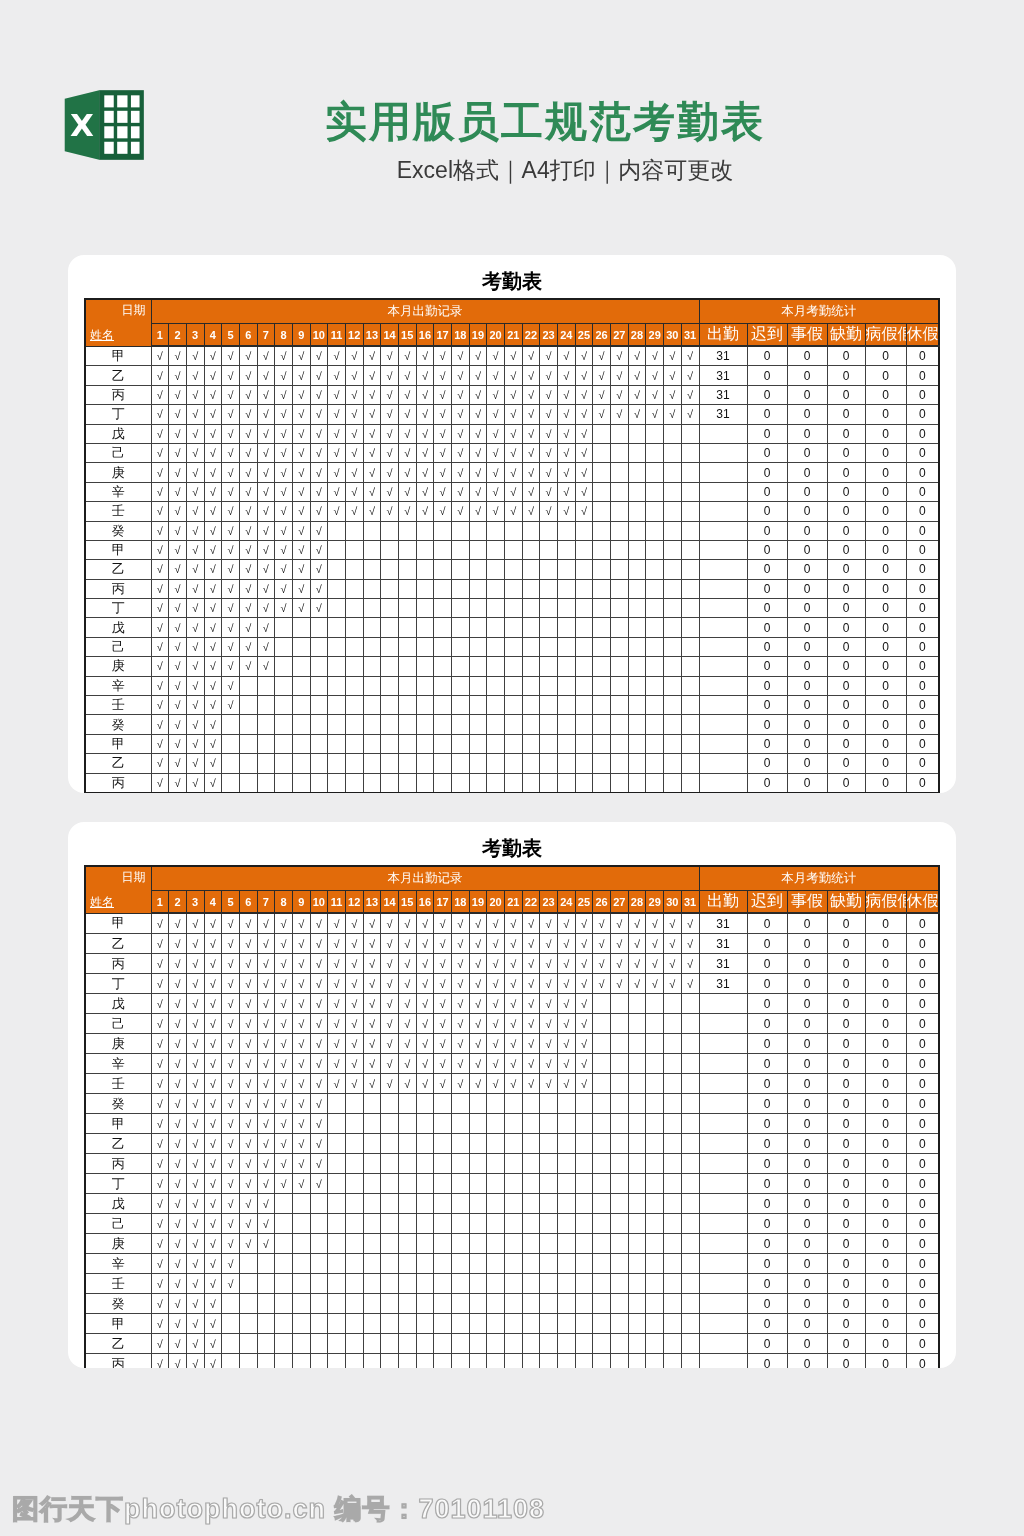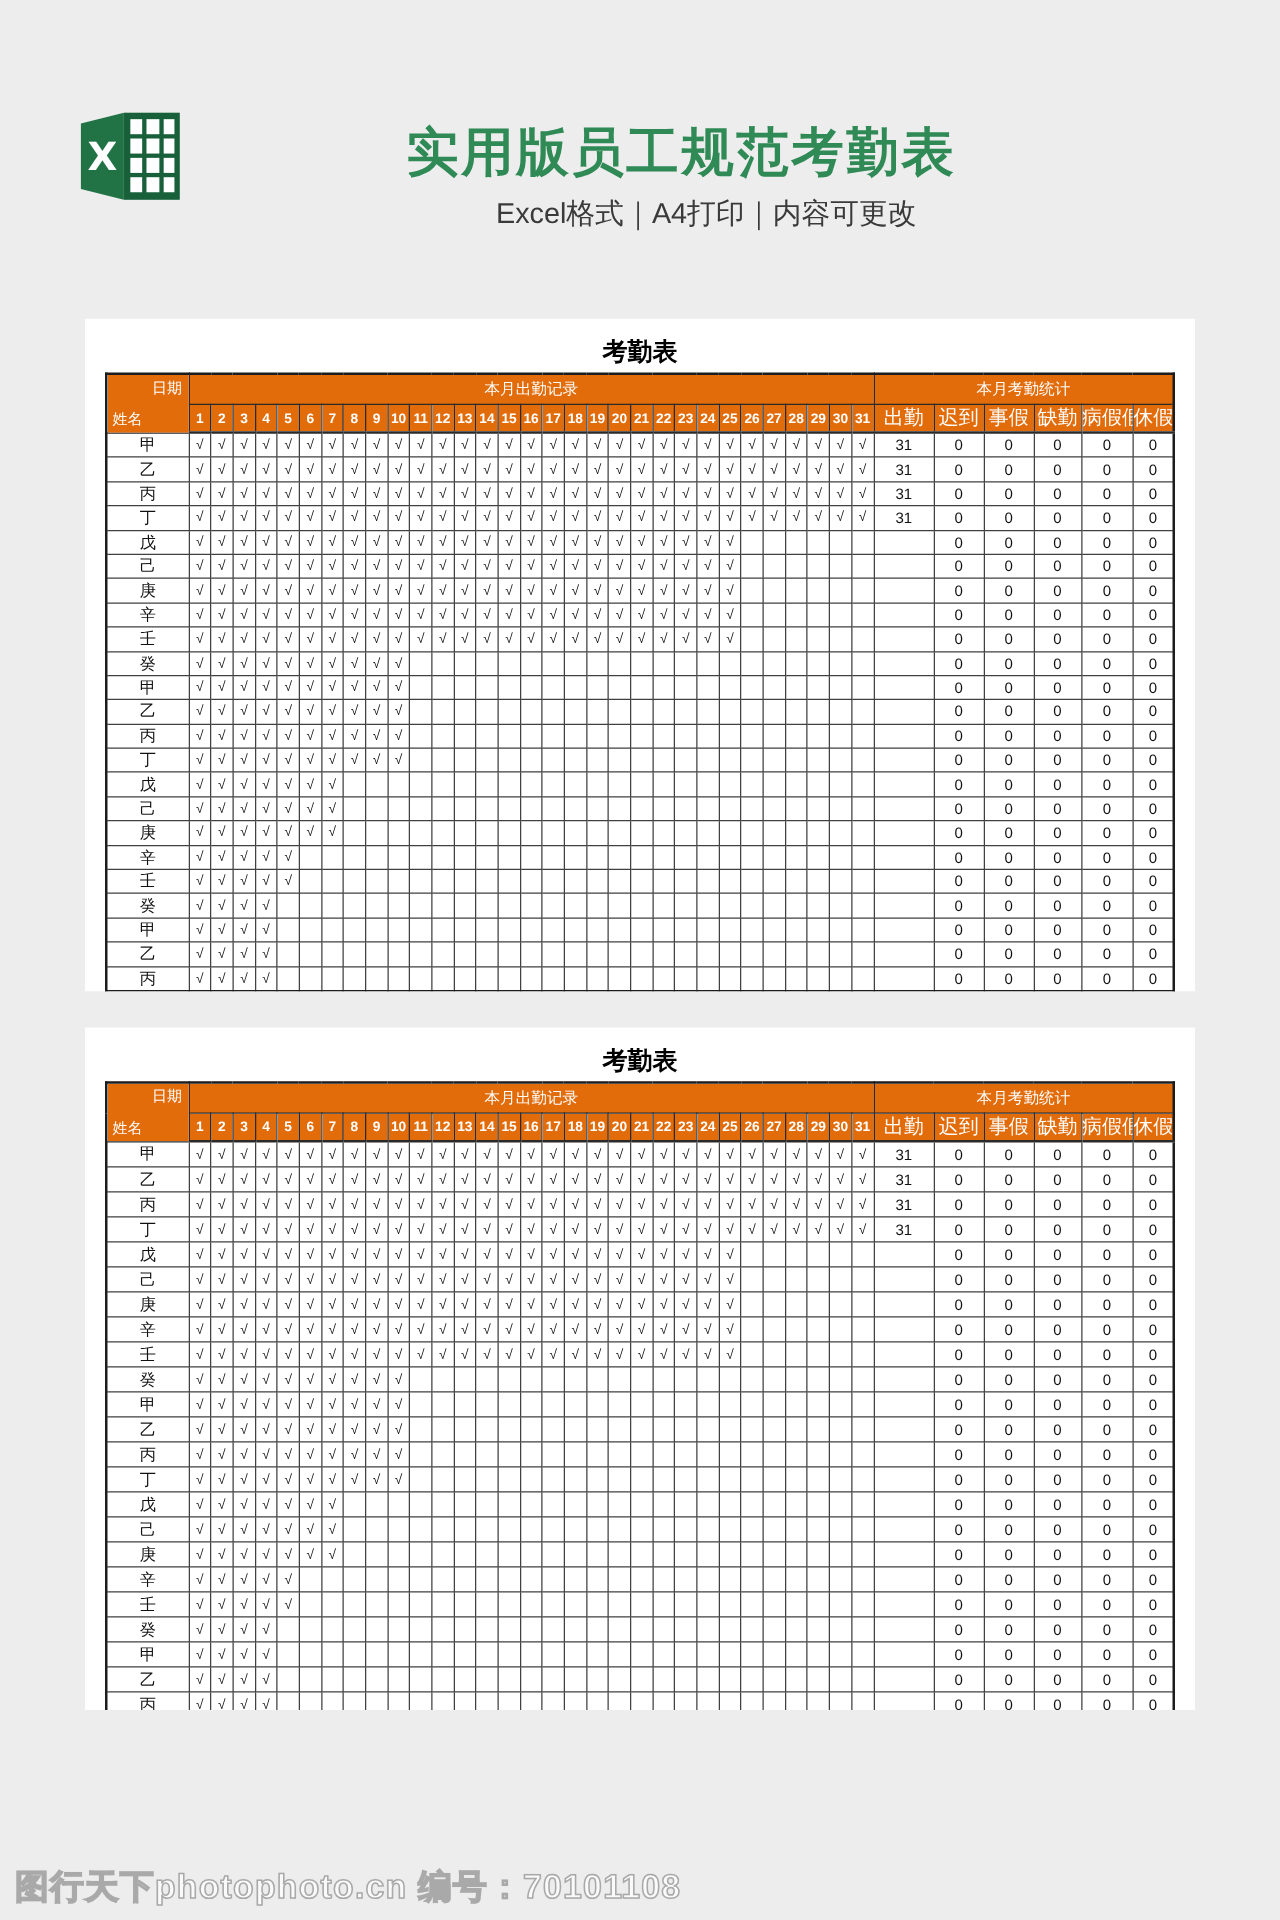--- a/index.html
+++ b/index.html
@@ -16,21 +16,21 @@
     font-size:42px;font-weight:bold;color:#2F8A56;letter-spacing:2px;
   }
   .page-subtitle{
     position:absolute;top:155px;left:0;width:1024px;box-sizing:border-box;
     padding-left:106px;text-align:center;
     font-size:23px;color:#3A3A3A;
   }
   
   .card{
     position:absolute;left:68px;width:888px;background:#FFFFFF;
-    border-radius:0;overflow:hidden;
+    border-radius:16px;overflow:hidden;
   }
   .card1{top:255px;height:538px;}
   .card2{top:822px;height:546px;}
   .sheet-title{
     height:30px;padding-top:13px;text-align:center;
     font-size:20px;font-weight:bold;color:#000;
   }
   table.att{
     margin:0 16px;width:856px;table-layout:fixed;border-collapse:collapse;
     border:2px solid #1C1C1C;
@@ -50,21 +50,21 @@
   td.statcell{font-size:12px;}
   td.sep{border-left:2px solid #1C1C1C;}
   
   td.corner{
     position:relative;
     background-image:linear-gradient(to bottom right,
       rgba(0,0,0,0) calc(50% - 1px), #1A1A1A calc(50% - 1px),
       #1A1A1A calc(50% + 1px), rgba(0,0,0,0) calc(50% + 1px));
   }
   .corner-top{position:absolute;top:2px;right:5px;font-size:12px;}
-  .corner-bottom{position:absolute;bottom:2px;left:4px;font-size:12px;}
+  .corner-bottom{position:absolute;bottom:2px;left:4px;font-size:12px;text-decoration:underline;}
   
   .watermark{
     position:absolute;left:12px;top:1491px;
     font-size:27px;font-weight:bold;letter-spacing:1px;
     color:#FAFAFA;-webkit-text-stroke:1.2px #A9A9A9;
     text-shadow:0 0 1px #ABABAB;
     text-align:right;
   }
 </style>
 </head>

